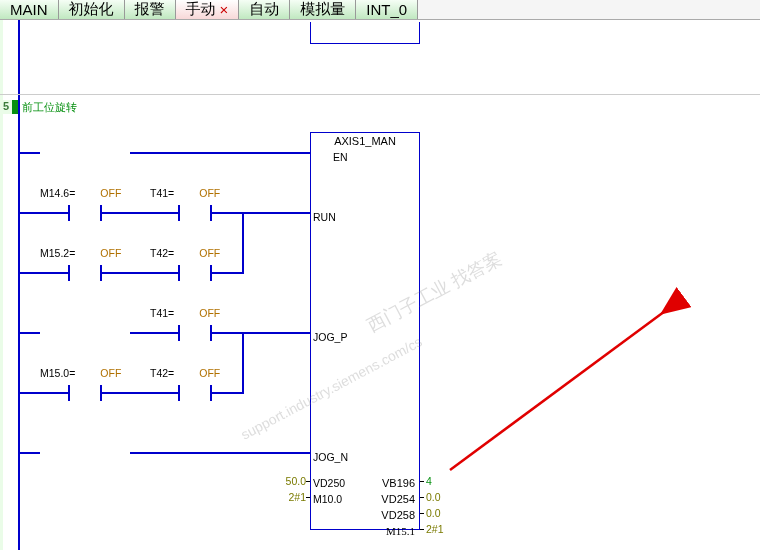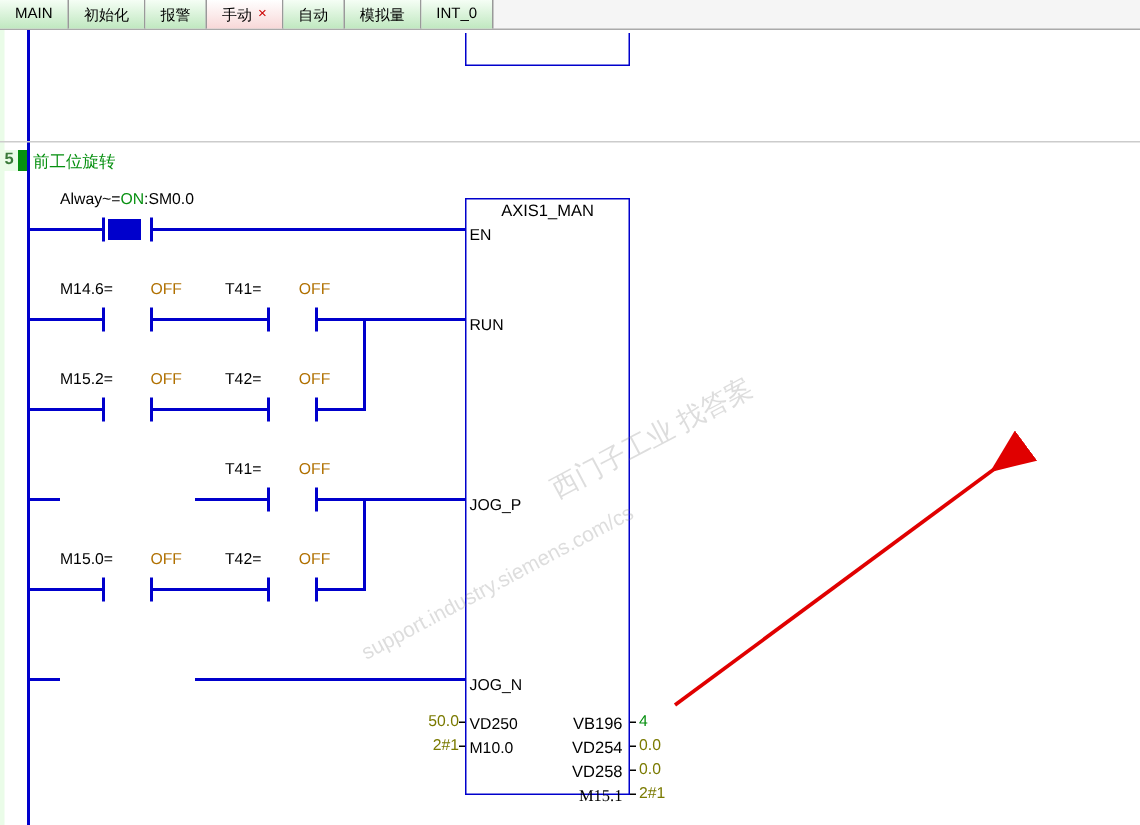--- a/index.html
+++ b/index.html
@@ -21,21 +21,21 @@
     background: #f5f5f5;
   }
   .tab {
     padding: 2px 10px;
     border-right: 1px solid #999;
     background: linear-gradient(#f5fef5, #c0e8c0);
     display: flex;
     align-items: center;
     gap: 4px;
     cursor: default;
-    font-size: 10px;
+    font-size: 15px;
   }
   .tab.active {
     background: linear-gradient(#fff, #f8d8d8);
   }
   .tab .x { color: #c00; }
   .canvas {
     position: relative;
     width: 760px;
     height: 530px;
     background: #fff;
@@ -153,26 +153,20 @@
   <div class="leftrail"></div>
 
   <div class="topbox"></div>
 
   <div class="sep"></div>
   <div class="netnum">5</div>
   <div class="netbar"></div>
   <div class="nettitle">前工位旋转</div>
 
   <div class="hwire" style="left:20px; top:132px; width:20px;"></div>
-  <div class="contact on" style="left:40px; top:107px;">
-    <div class="lbl"><span class="addr">Alway~</span><span class="eq">=</span><span class="on">ON</span><span class="addr">:SM0.0</span></div>
-    <div class="sym"></div>
-      <div class="bars"></div>
-      <div class="block"></div>
-  </div>
   <div class="hwire" style="left:130px; top:132px; width:180px;"></div>
 
   <div class="hwire" style="left:20px; top:192px; width:20px;"></div>
   <div class="contact" style="left:40px; top:167px;">
     <div class="lbl"><span class="addr">M14.6</span><span class="eq">=</span><span class="off">OFF</span></div>
     <div class="sym"></div>
       <div class="bars"></div>
   </div>
   <div class="hwire" style="left:130px; top:192px; width:20px;"></div>
   <div class="contact" style="left:150px; top:167px;">
@@ -219,21 +213,21 @@
       <div class="bars"></div>
   </div>
   <div class="hwire" style="left:240px; top:372px; width:4px;"></div>
   <div class="vwire" style="left:242px; top:312px; height:62px;"></div>
 
   <div class="hwire" style="left:20px; top:432px; width:20px;"></div>
   <div class="hwire" style="left:130px; top:432px; width:180px;"></div>
 
   <div class="fblock">
     <div class="title">AXIS1_MAN</div>
-    <div class="pin" style="top:18px;">EN</div>
+    <div class="pin" style="top:18px;margin-left:20px;">EN</div>
     <div class="pin" style="top:78px;">RUN</div>
     <div class="pin" style="top:198px;">JOG_P</div>
     <div class="pin" style="top:318px;">JOG_N</div>
 
     <div class="pin" style="top:344px;">VD250</div>
     <div class="pin" style="top:360px;">M10.0</div>
 
     <div class="pinr" style="top:344px;">VB196</div>
     <div class="pinr" style="top:360px;">VD254</div>
     <div class="pinr" style="top:376px;">VD258</div>

